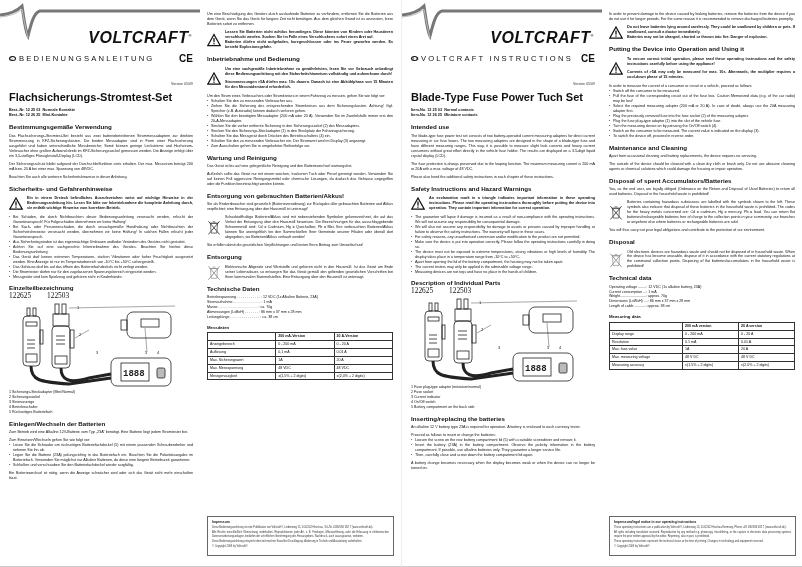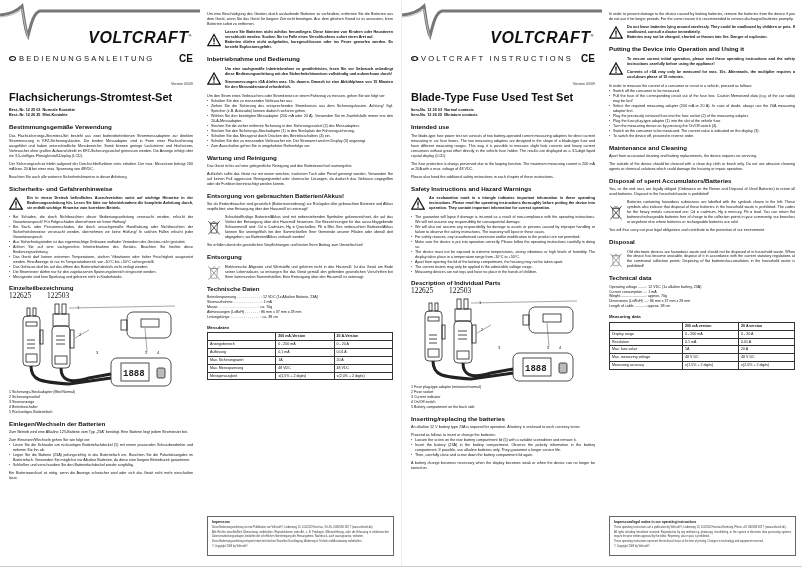--- a/index.html
+++ b/index.html
@@ -277,21 +277,21 @@
       <div class="logo"><span>VOLTCRAFT</span><sup>®</sup></div>
       <div class="head-spacer"></div>
       <div class="ops-title">
         <span class="t">
             <span class="flag">GB</span>
             <span>VOLTCRAFT INSTRUCTIONS</span>
           </span>
         <span class="ce">CE</span>
       </div>
       <div class="version">Version 05/09</div>
-      <div class="prod-title">Blade-Type Fuse Used Test Set</div>
+      <div class="prod-title">Blade-Type Fuse Power Tuch Set</div>
       <div class="item"><b>Item-No. 12 25 03</b>&nbsp; <b>Normal contacts</b></div>
       <div class="item"><b>Item-No. 12 26 25</b>&nbsp; <b>Miniature contacts</b></div>
 
       <h2>Intended use</h2>
       <p>The blade-type fuse power test set consists of two battery-operated current measuring adapters for direct current measuring in car fuse boxes. The two measuring adapters are designed in the shape of a blade-type fuse and have different measuring ranges. This way, it is possible to measure slight leak currents and heavy current consumers without great effort directly in the vehicle fuse holder. The results are displayed on a 3.5-digit liquid crystal display (LCD).</p>
       <p>The fuse protection is always preserved due to the looping function. The maximum measuring current is 200 mA or 20A with a max. voltage of 48 VDC.</p>
       <p>Please also heed the additional safety instructions in each chapter of these instructions.</p>
 
       <h2>Safety Instructions and Hazard Warnings</h2>
       <div class="warn">

